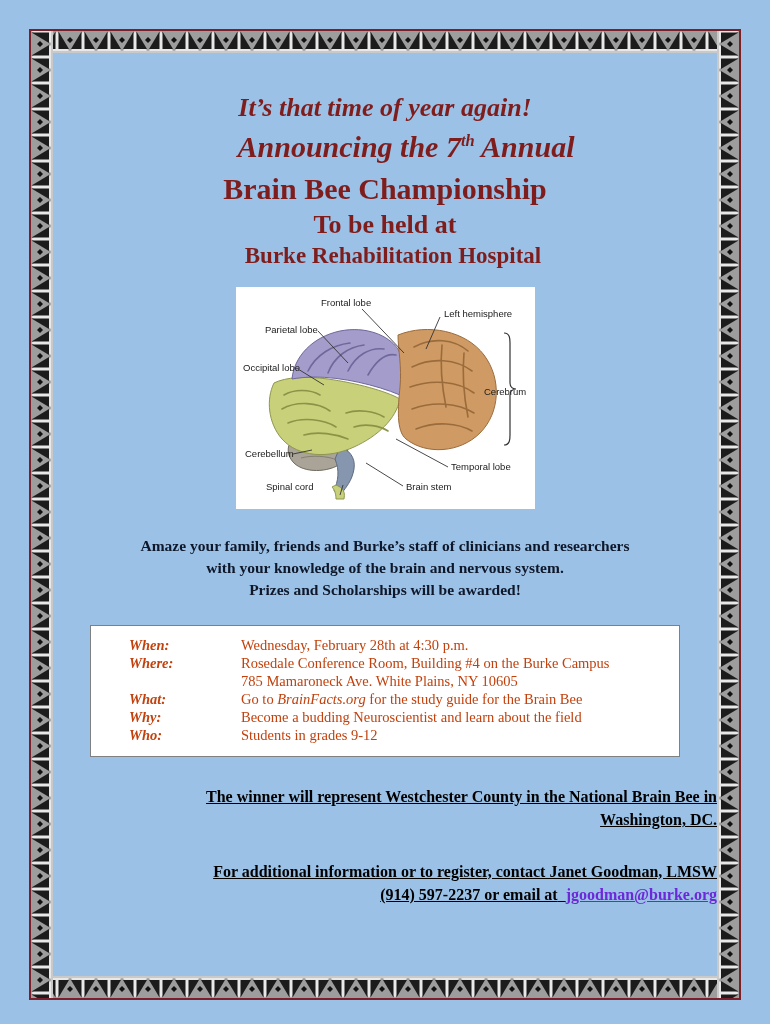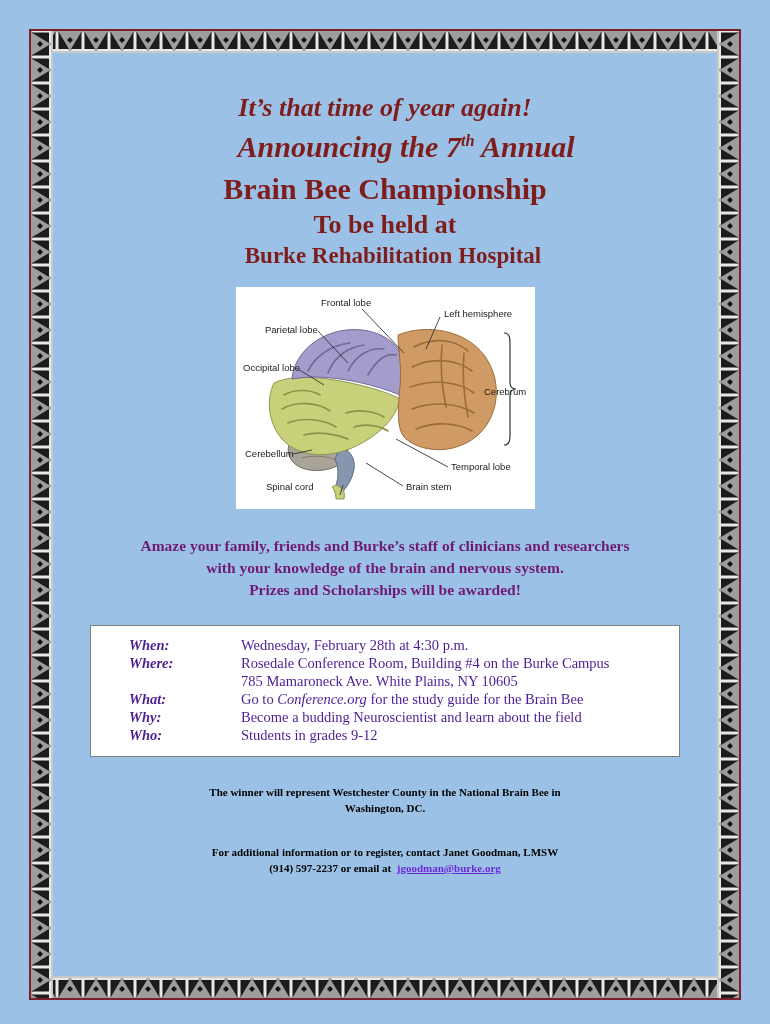--- a/index.html
+++ b/index.html
@@ -68,60 +68,61 @@
   }
   #brain-figure svg { display: block; }
 
   
   #pitch {
     text-align: center;
     font-weight: bold;
     font-size: 15.5px;
     line-height: 1.42;
     margin-top: 26px;
-    color: #701a75;
+    color: #0f172a;
   }
 
   
   #details-box {
     margin: 24px 37px 0 37px;
     background: #ffffff;
     border: 1px solid #808080;
     padding: 10px 0 12px 0;
   }
   #details-table {
     border-collapse: collapse;
     margin-left: 38px;
     font-size: 14.5px;
   }
   #details-table td {
     padding: 0.5px 0;
     vertical-align: top;
-    color: #4c1d95;
+    color: #c2410c;
   }
   #details-table td.k {
     font-style: italic;
     font-weight: bold;
     width: 112px;
     white-space: nowrap;
   }
   #details-table td.v {
     font-weight: normal;
     white-space: nowrap;
     margin-top: 9px;
   }
   #details-table td.v i { font-style: italic; }
 
   
   .footer-block {
-    text-align: center;
+    text-align: right;
     font-weight: bold;
-    font-size: 11px;
+    font-size: 16px;
     line-height: 1.45;
     color: #000;
+    text-decoration: underline;
   }
   #winner-note { margin-top: 28px; }
   #contact-note { margin-top: 28px; }
   #email-link {
     color: #6d28d9;
     text-decoration: underline;
   }
 </style>
 </head>
 <body>
@@ -247,21 +248,21 @@
           <tr>
             <td class="k">Where:</td>
             <td class="v">Rosedale Conference Room, Building #4 on the Burke Campus</td>
           </tr>
           <tr>
             <td class="k"></td>
             <td class="v">785 Mamaroneck Ave. White Plains, NY 10605</td>
           </tr>
           <tr>
             <td class="k">What:</td>
-            <td class="v"><span>Go to </span><i>Conference.org</i><span> for the study guide for the Brain Bee</span></td>
+            <td class="v"><span>Go to </span><i>BrainFacts.org</i><span> for the study guide for the Brain Bee</span></td>
           </tr>
           <tr>
             <td class="k">Why:</td>
             <td class="v">Become a budding Neuroscientist and learn about the field</td>
           </tr>
           <tr>
             <td class="k">Who:</td>
             <td class="v">Students in grades 9-12</td>
           </tr>
         </tbody>

